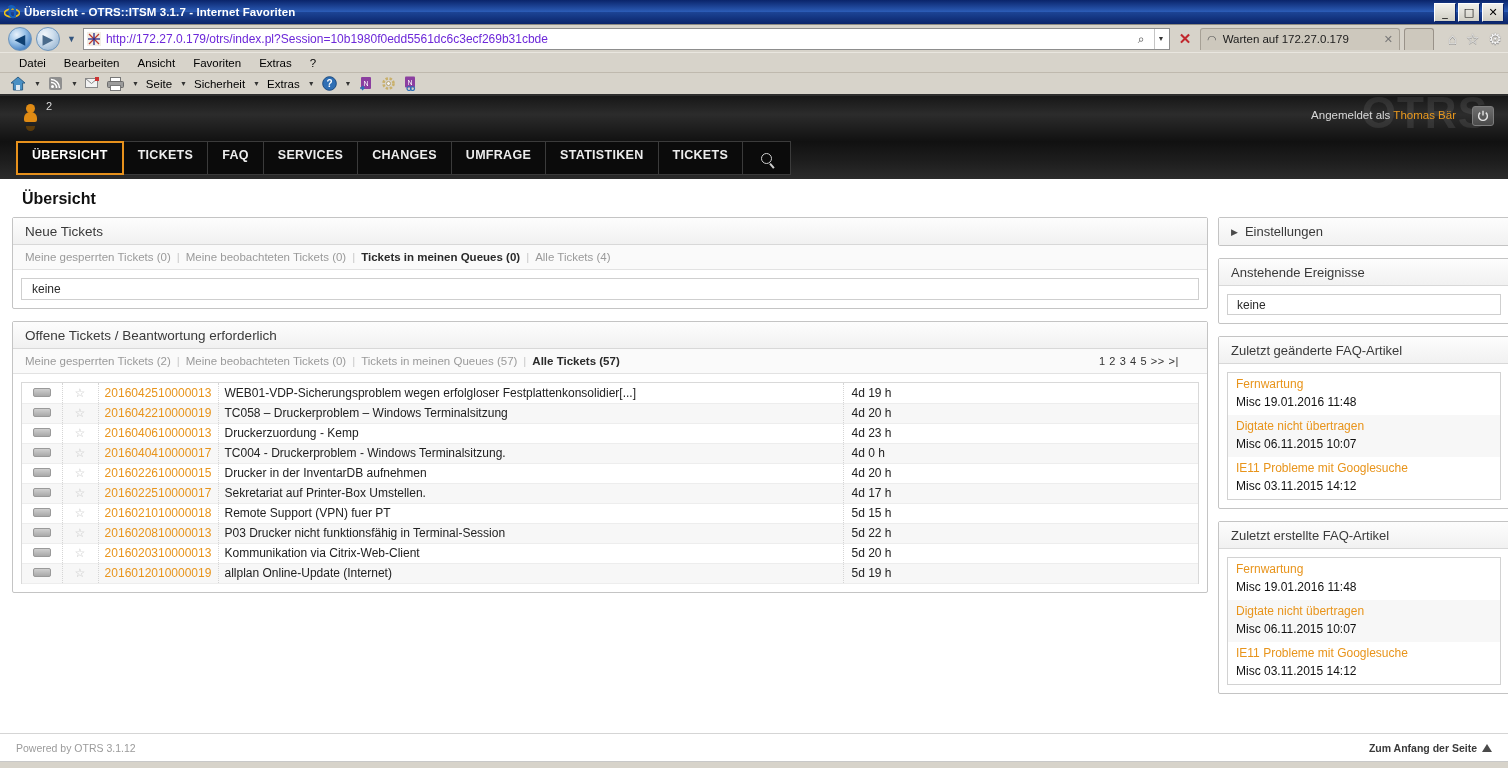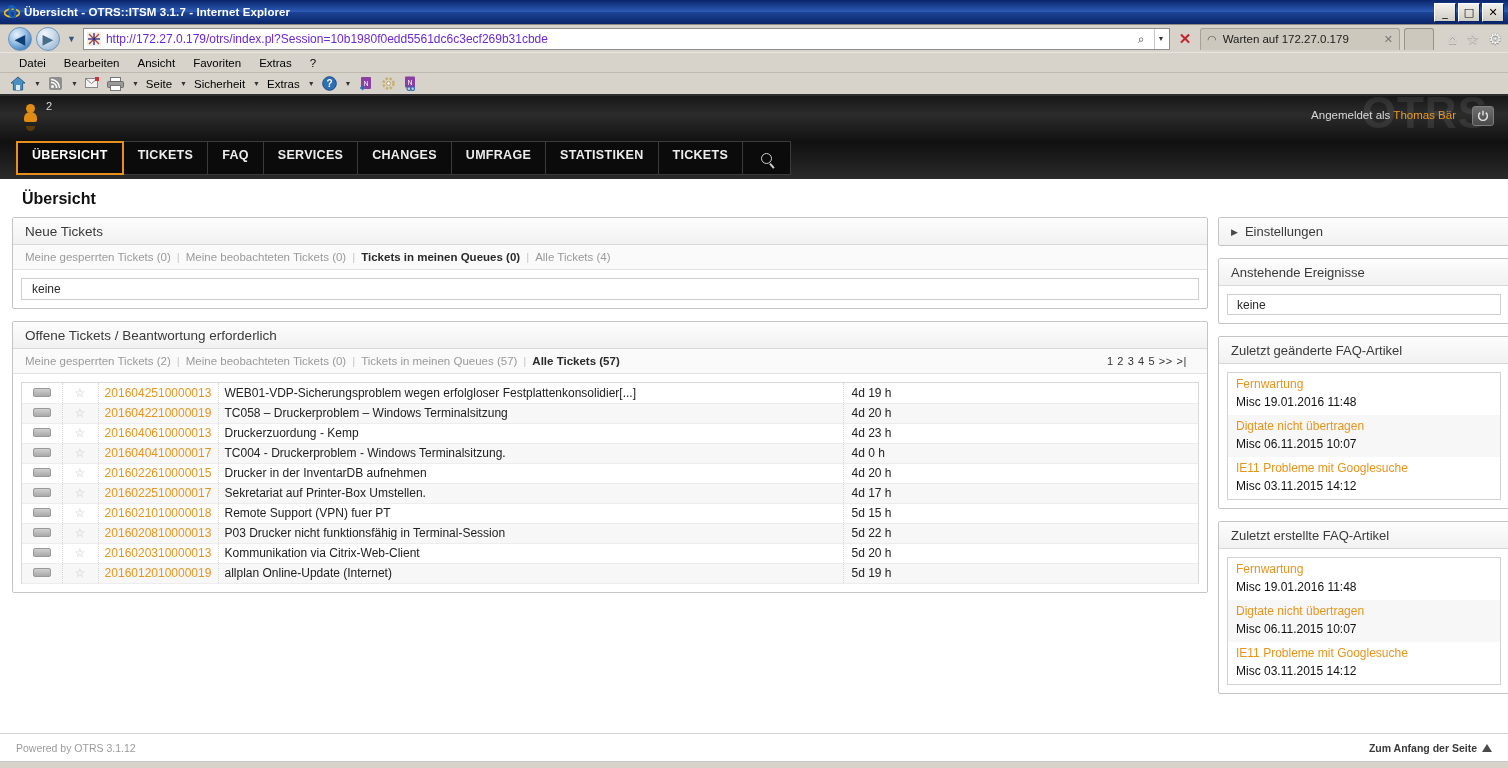--- a/index.html
+++ b/index.html
@@ -163,21 +163,21 @@
     border-bottom: 1px solid #d8d8d8;
   }
   .filterbar {
     height: 25px; display: flex; align-items: center; padding: 0 12px;
     font-size: 11.5px; color: #9a9a9a; background: #fafafa;
     border-bottom: 1px solid #e2e2e2; position: relative;
   }
   .filterbar .f { color: #9a9a9a; }
   .filterbar .f.active { color: #2a2a2a; font-weight: bold; }
   .filterbar .bar { color: #c9c9c9; padding: 0 6px; }
-  .pager { position: absolute; right: 20px; font-size: 11px; color: #333; letter-spacing: .6px; text-align: center; }
+  .pager { position: absolute; right: 28px; font-size: 11px; color: #333; letter-spacing: .6px; text-align: center; }
 
   .emptybox {
     margin: 8px; border: 1px solid #cfcfcf; height: 22px; display: flex; align-items: center;
     padding-left: 10px; font-size: 12px; color: #2b2b2b; background: #fff;
   }
 
   table.tickets { width: 100%; border-collapse: collapse; font-size: 12px; }
   table.tickets tr { height: 20px; }
   table.tickets tr:nth-child(odd) { background: #fff; }
   table.tickets tr:nth-child(even) { background: #f7f7f7; }
@@ -234,21 +234,21 @@
 
 <div class="window">
 
   <div class="titlebar">
     <span class="ie-logo">
       <svg width="16" height="16" viewBox="0 0 16 16">
         <ellipse cx="8" cy="9" rx="7.5" ry="4" fill="none" stroke="#f0c419" stroke-width="1.6"></ellipse>
         <path d="M5 3.5 C5 1.5 11 1.5 11 6 L11 12 C11 13 9 13.5 8 13 C6.5 12.3 5.6 10.6 5.6 8.5 C5.6 5.5 6.8 3.4 8.4 3.4" fill="none" stroke="#1560bd" stroke-width="2.2"></path>
       </svg>
     </span>
-    <span class="title-text">Übersicht - OTRS::ITSM 3.1.7 - Internet Explorer</span>
+    <span class="title-text">Übersicht - OTRS::ITSM 3.1.7 - Internet Favoriten</span>
     <span class="spacer"></span>
     <span class="win-buttons">
       <span class="win-btn">_</span>
       <span class="win-btn">□</span>
       <span class="win-btn">✕</span>
     </span>
   </div>
 
   <div class="chrome">
 

